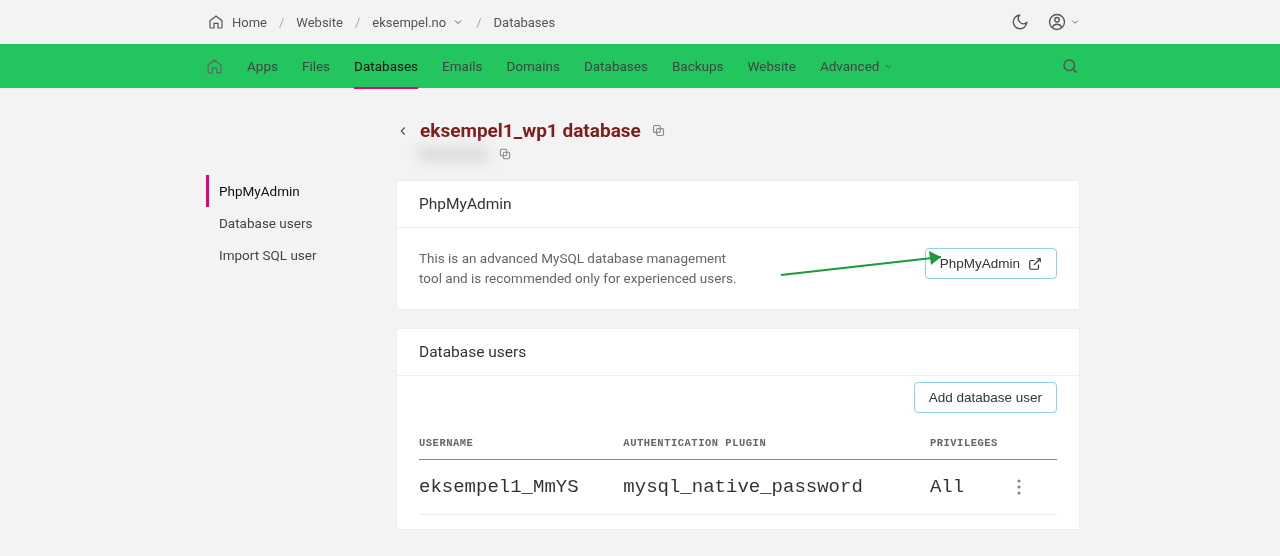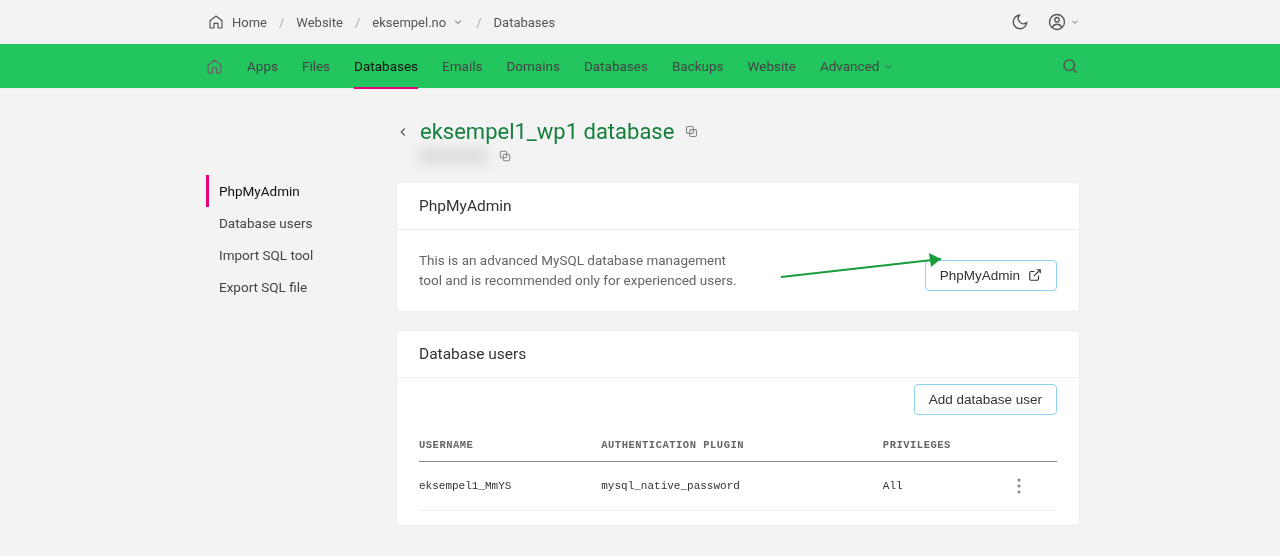--- a/index.html
+++ b/index.html
@@ -22,39 +22,39 @@
 
 .page { max-width: 1280px; margin: 0 auto; display: flex; padding: 30px 200px 40px 206px; gap: 30px; align-items: flex-start; }
 
 .sidebar { width: 160px; flex-shrink:0; padding-top: 56px; }
 .sidebar-item { padding: 8px 10px; cursor: pointer; color: #444; font-size: 13.5px; border-left: 3px solid transparent; }
 .sidebar-item.active { border-left-color: #e6007e; color: #111; }
 
 .main { flex: 1; }
 .page-header { display: flex; align-items: center; gap: 10px; margin-bottom: 4px; }
 .back-arrow { cursor:pointer; color:#555; font-size:18px; }
-.page-title { font-size: 22px; font-weight: 400; color: #15803d; }
+.page-title { font-size: 19px; font-weight: 700; color: #7f1d1d; }
 .copy-icon { color:#888; cursor:pointer; }
 .sub-header { margin-left: 22px; display:flex; align-items:center; gap:10px; margin-bottom: 18px; }
 .blurred { filter: blur(6px); background:#ddd; color:#ccc; width:70px; height:16px; border-radius:3px; display:inline-block;}
 
 .card { background: #fff; border: 1px solid #eee; border-radius: 3px; margin-bottom: 18px; }
 .card-header { padding: 14px 22px; border-bottom: 1px solid #eee; font-size: 15.5px; color: #333; }
-.card-body { padding: 20px 22px; display:flex; align-items: flex-end; justify-content: space-between; gap: 23px; }
+.card-body { padding: 20px 22px; display:flex; align-items: flex-start; justify-content: space-between; gap: 23px; }
 .card-desc { color: #666; font-size: 13.5px; line-height: 1.5; max-width: 320px; }
 
 .btn-outline { border: 1px solid #bde4ff; background:#fff; color: #333; padding: 7px 14px; border-radius: 4px; cursor: pointer; display:inline-flex; align-items: center; gap:8px; font-size:13.5px; }
 .btn-outline.blue { border-color:#8ed0f0; }
 
 .card-body-col { padding: 14px 22px; font-family: Liberation Mono, monospace; }
 .card .btn-row { display:flex; justify-content:flex-end; padding: 6px 22px 14px; align-items: center; }
 
 table { width:100%; border-collapse: collapse; }
 th { text-align:left; font-size: 10.5px; letter-spacing: 0.5px; color:#666; font-weight:600; padding: 10px 0; border-bottom:1px solid #888; }
-td { padding: 16px 0; font-size: 11px; color:#333; border-bottom:1px solid #eee; }
+td { padding: 16px 0; font-size: 19px; color:#333; border-bottom:1px solid #eee; }
 .row-actions { text-align:right; color:#888; cursor:pointer; }
 
 .arrow-annotation { position:absolute; pointer-events:none; }
 
 svg { display:block; }
 </style>
 </head>
 <body>
 
 <div class="topbar">
@@ -129,22 +129,21 @@
           <line x1="21" y1="21" x2="16.5" y2="16.5"></line>
         </svg>
     </span>
   </div>
 </div>
 
 <div class="page">
   <div class="sidebar">
     <div class="sidebar-item active">PhpMyAdmin</div>
     <div class="sidebar-item">Database users</div>
-    <div class="sidebar-item">Import SQL tool</div>
-    <div class="sidebar-item">Export SQL file</div>
+    <div class="sidebar-item">Import SQL user</div>
   </div>
 
   <div class="main">
     <div class="page-header">
       <span class="back-arrow">
         <svg width="14" height="14" viewBox="0 0 24 24" fill="none" stroke="currentColor" stroke-width="2">
             <polyline points="15 18 9 12 15 6"></polyline>
           </svg>
       </span>
       <h1 class="page-title">eksempel1_wp1 database</h1>

